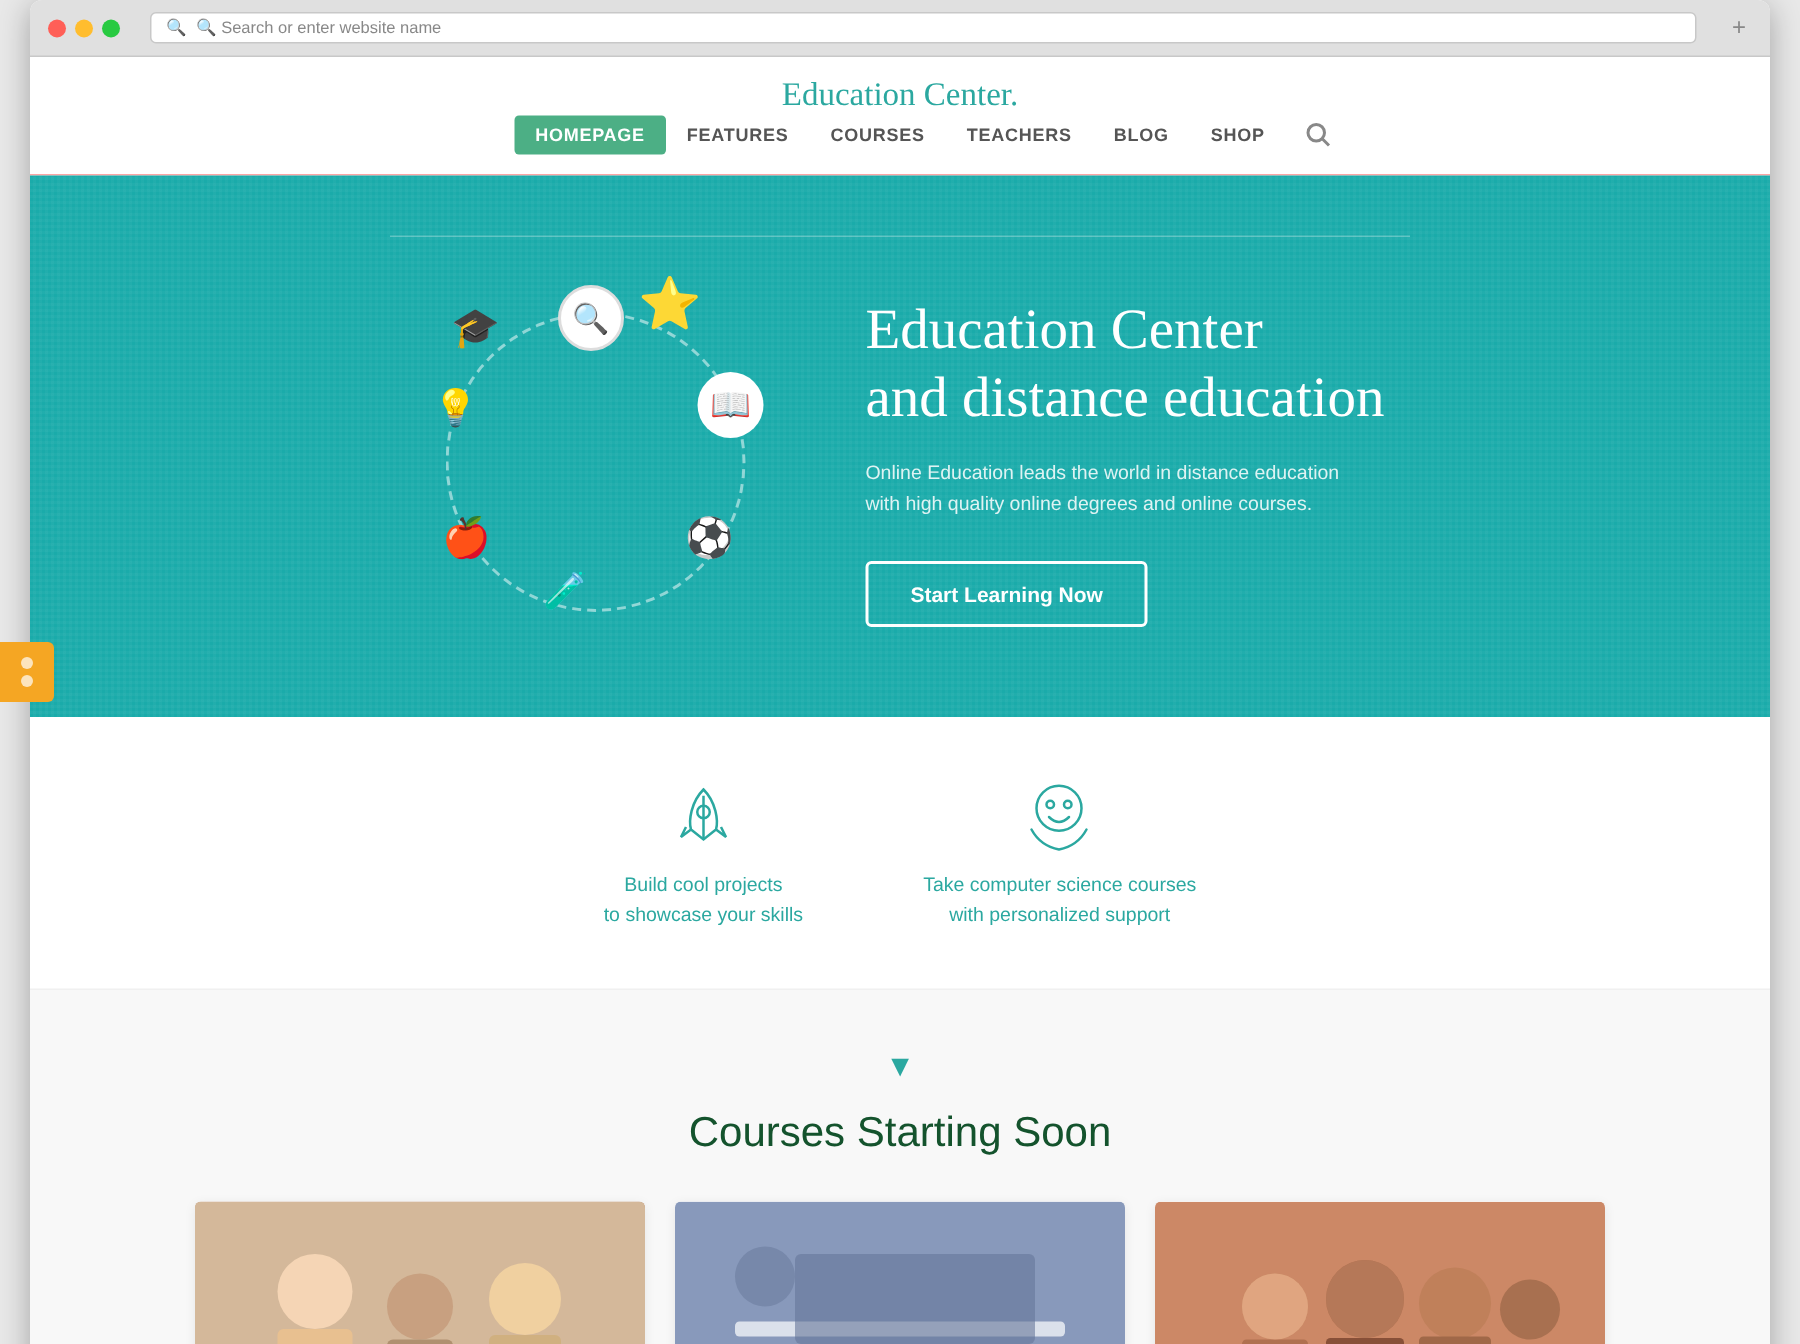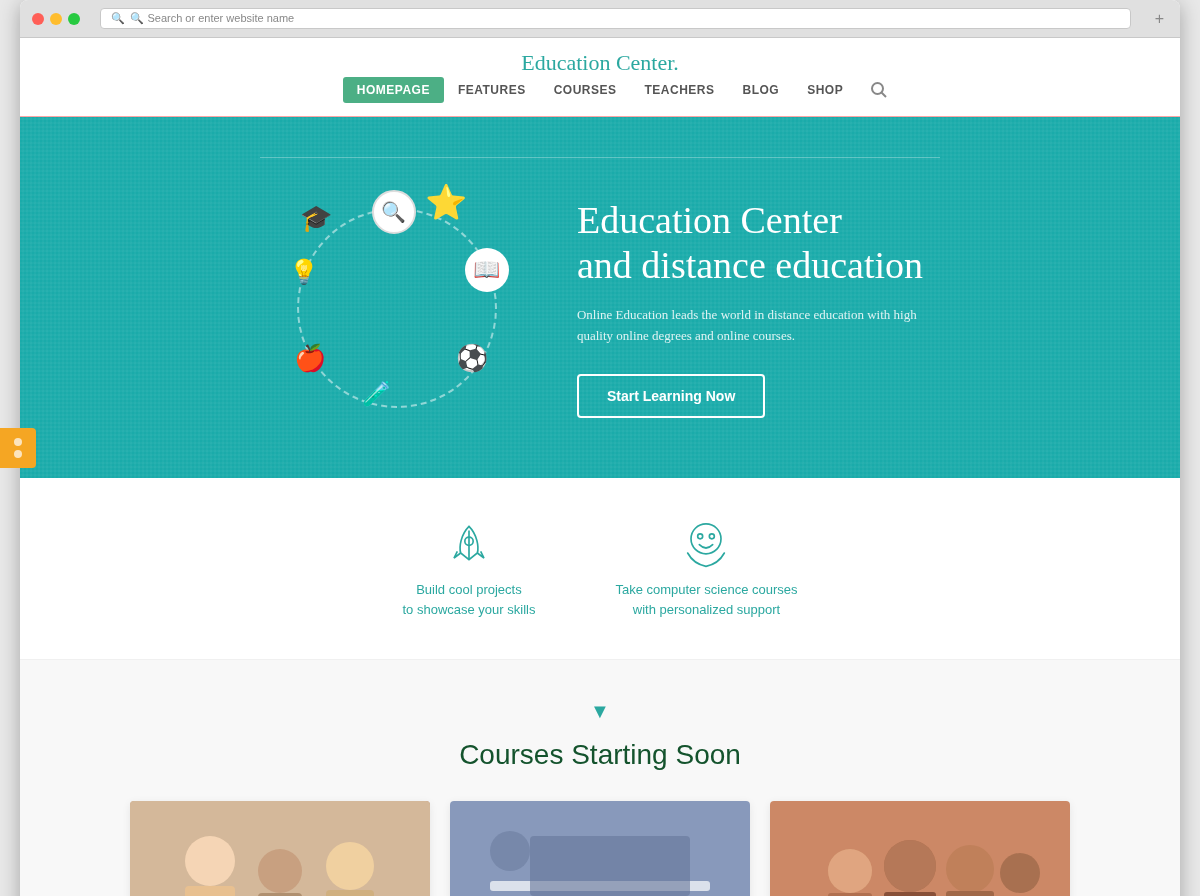--- a/index.html
+++ b/index.html
@@ -205,21 +205,20 @@
       line-height: 1.2;
       margin-bottom: 16px;
       font-family: Georgia, serif;
     }
     .hero-subtitle {
       font-size: 13px;
       color: rgba(255,255,255,0.85);
       line-height: 1.6;
       margin-bottom: 28px;
       max-width: 340px;
-      font-family: Liberation Serif, serif;
     }
     .btn-start {
       display: inline-block;
       padding: 12px 28px;
       background: transparent;
       color: #fff;
       border: 2px solid #fff;
       border-radius: 4px;
       font-size: 14px;
       font-weight: 600;

